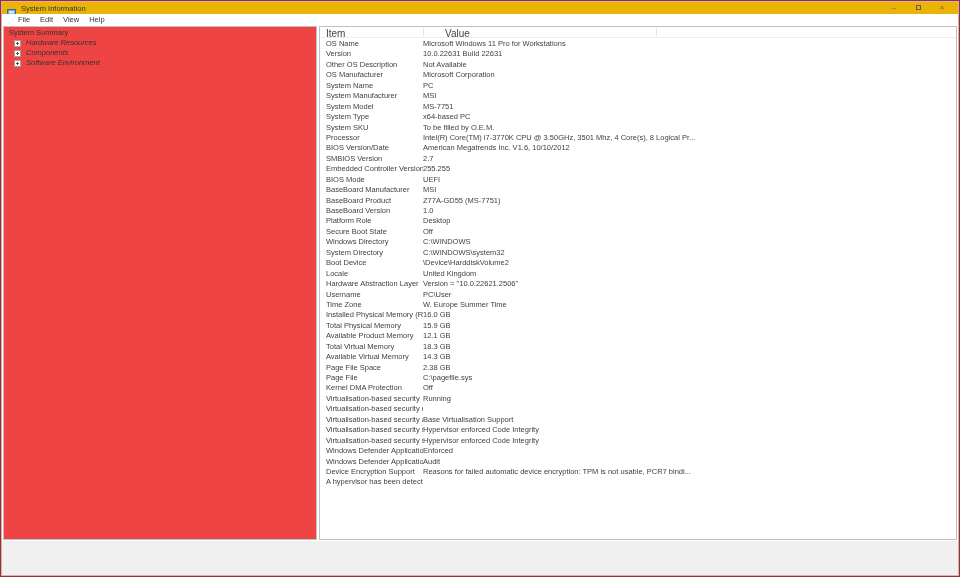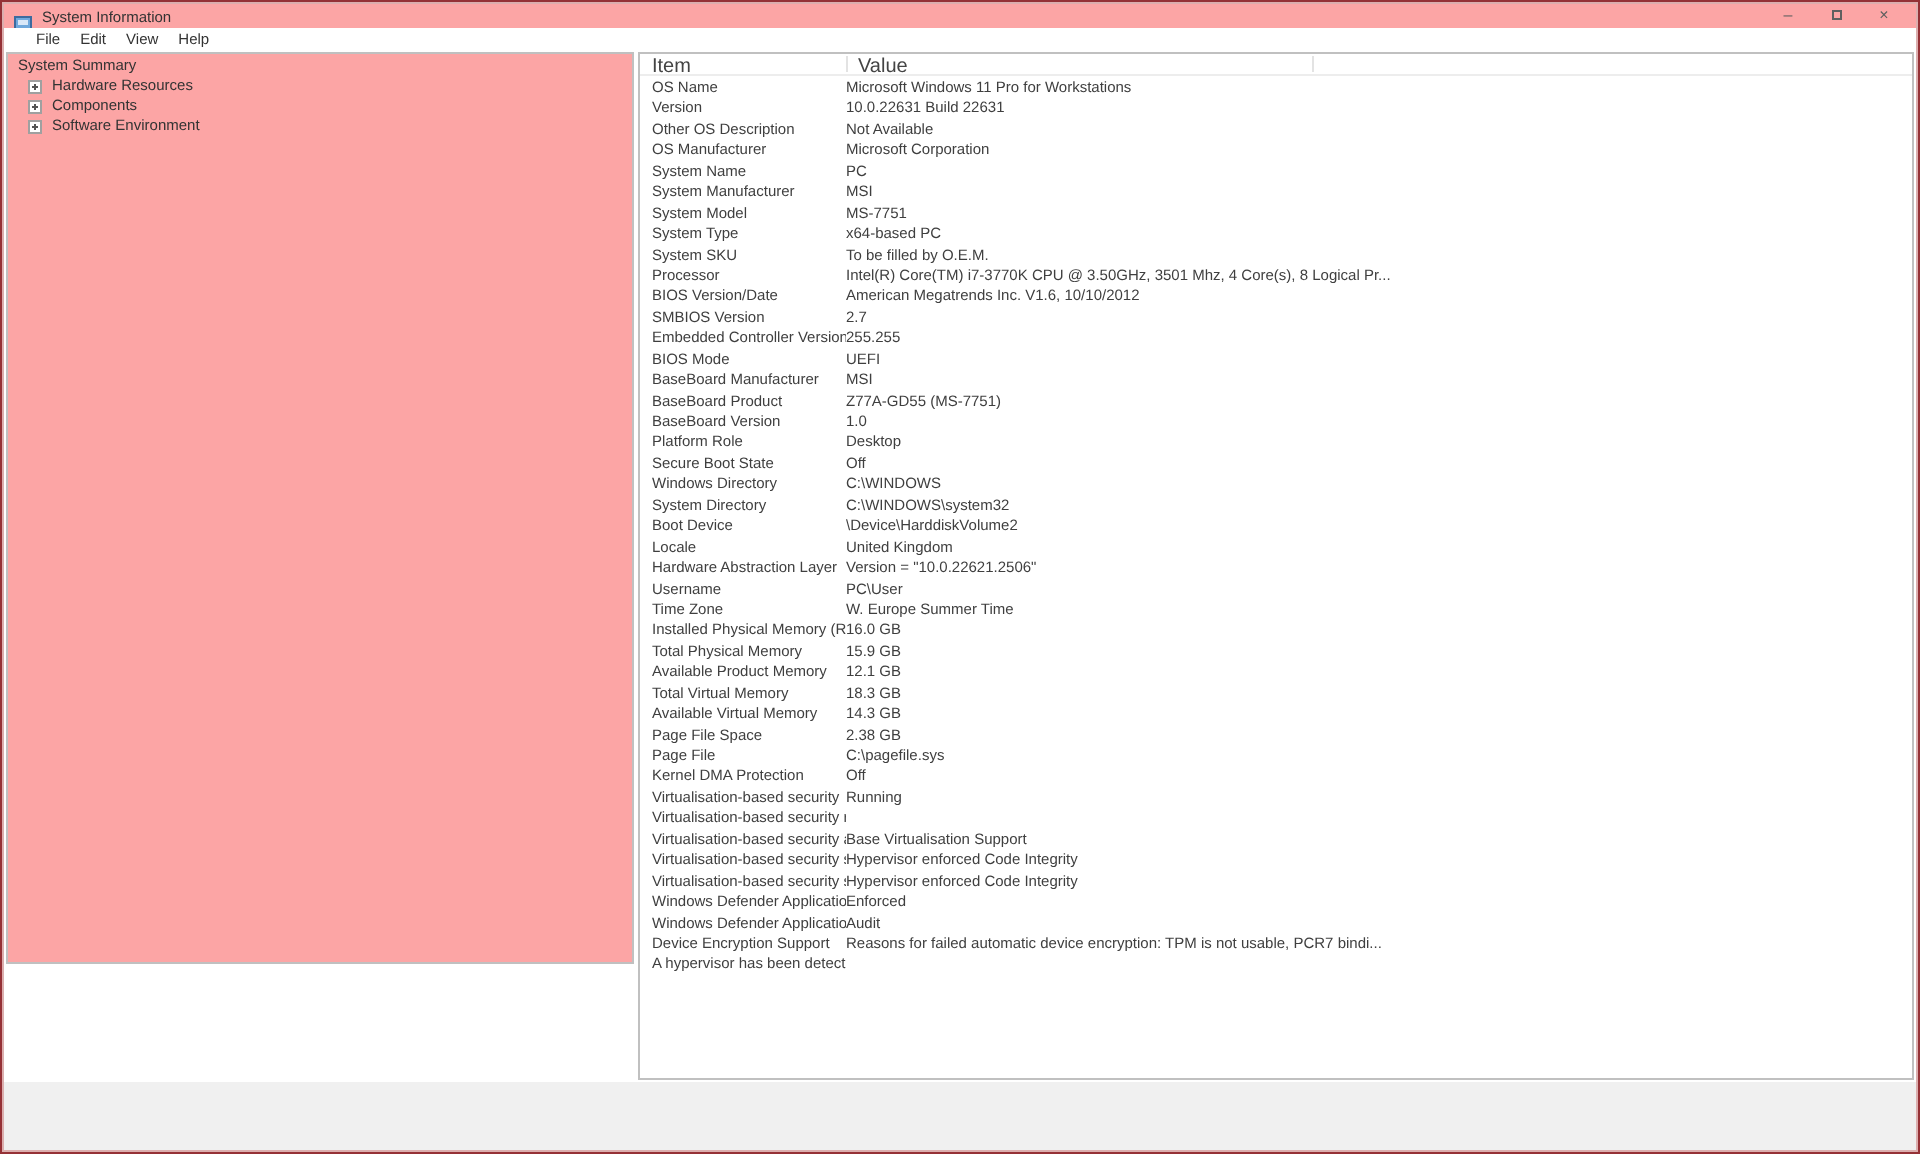--- a/index.html
+++ b/index.html
@@ -13,63 +13,63 @@
   }
   .frame {
     position:absolute; inset:0;
     border:1px solid #953136;
     box-shadow: inset 0 0 0 1px #dcaeae;
     pointer-events:none; z-index:50;
   }
   
   .titlebar {
     position:absolute; left:2px; top:2px; right:2px; height:12px;
-    background:#fca5a5; display:flex; align-items:center;
+    background:#eab308; display:flex; align-items:center;
   }
   .app-icon { margin-left:5px; width:9px; height:9px; display:inline-block; }
   .title-text { font-size:7.5px; margin-left:5px; color:#333; white-space:nowrap; }
   .win-controls { position:absolute; right:4px; top:0; height:12px; display:flex; align-items:center; }
   .win-btn { width:24px; height:12px; text-align:center; font-size:8px; line-height:11px; color:#5f5f5f; cursor:default; }
   .restore-box { display:inline-block; width:5px; height:5px; border:1px solid #5f5f5f; vertical-align:middle; }
   
   .menubar {
     position:absolute; left:2px; top:14px; right:2px; height:11px;
     background:#ffffff; display:flex; align-items:center; font-size:7.5px; color:#333;
   }
   .menu-item { padding:0 5px; white-space:nowrap; }
   .menu-item:first-child { padding-left:16px; }
   
   .left-pane {
-    position:absolute; left:3px; top:26px; width:314px; height:456px;
-    background:#fca5a5; border:1px solid #c0c0c0; overflow:hidden;
+    position:absolute; left:3px; top:26px; width:314px; height:514px;
+    background:#ef4444; border:1px solid #c0c0c0; overflow:hidden;
   }
   .tree { padding-top:1px; font-size:7.5px; color:#333; }
   .tree-root { padding-left:5px; line-height:10px; white-space:nowrap; }
-  .tree-item { position:relative; line-height:10px; white-space:nowrap; }
+  .tree-item { position:relative; line-height:10px; white-space:nowrap;font-style:italic; }
   .expand-box {
     position:absolute; left:10px; top:1.5px; width:7px; height:7px;
     border:1px solid #a0a0a0; background:#fff;
   }
   .expand-box::before { 
     content:""; position:absolute; left:1px; right:1px; top:2px; height:1px; background:#555;
   }
   .expand-box::after { 
     content:""; position:absolute; top:1px; bottom:1px; left:2px; width:1px; background:#555;
   }
   .tree-label { padding-left:22px; }
   .right-pane {
     position:absolute; left:319px; top:26px; width:638px; height:514px;
     background:#fff; border:1px solid #c0c0c0; overflow:hidden;
   }
   .list-header {
     position:relative; height:11px; border-bottom:1px solid #ededed;
     font-size:10px; color:#444;
   }
   .col-item-h { position:absolute; left:6px; top:1px; }
-  .col-value-h { position:absolute; left:109px; top:1px; }
+  .col-value-h { position:absolute; left:125px; top:1px; }
   .hdr-div1 { position:absolute; left:103px; top:1px; bottom:1px; width:1px; background:#e3e3e3; }
   .hdr-div2 { position:absolute; left:336px; top:1px; bottom:1px; width:1px; background:#e3e3e3; }
   .rows { position:absolute; left:0; right:0; top:12px; bottom:0; }
   .row { display:flex; height:10.45px; line-height:10.45px; font-size:7.5px; color:#3f3f3f; white-space:nowrap;justify-content:center; }
   .cell-item { width:103px; padding-left:6px; overflow:hidden; flex:none; }
   .cell-value { flex:1; overflow:hidden; }
   
   .bottom-bar {
     position:absolute; left:2px; right:2px; top:541px; bottom:2px;
     background:#f0f0f0;

